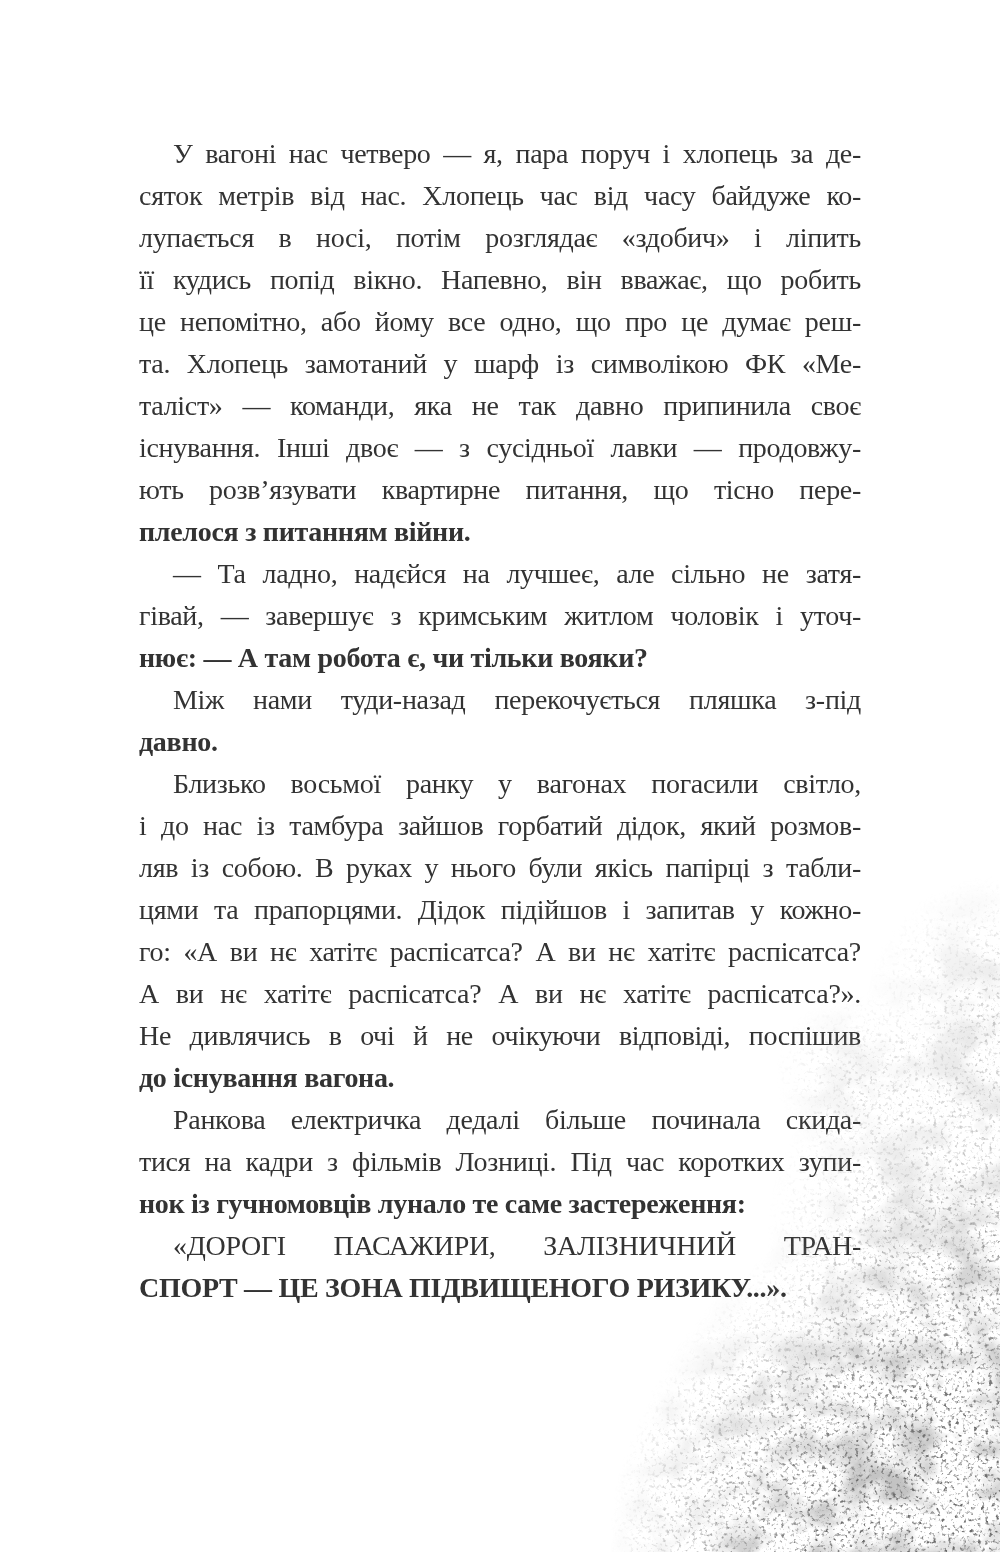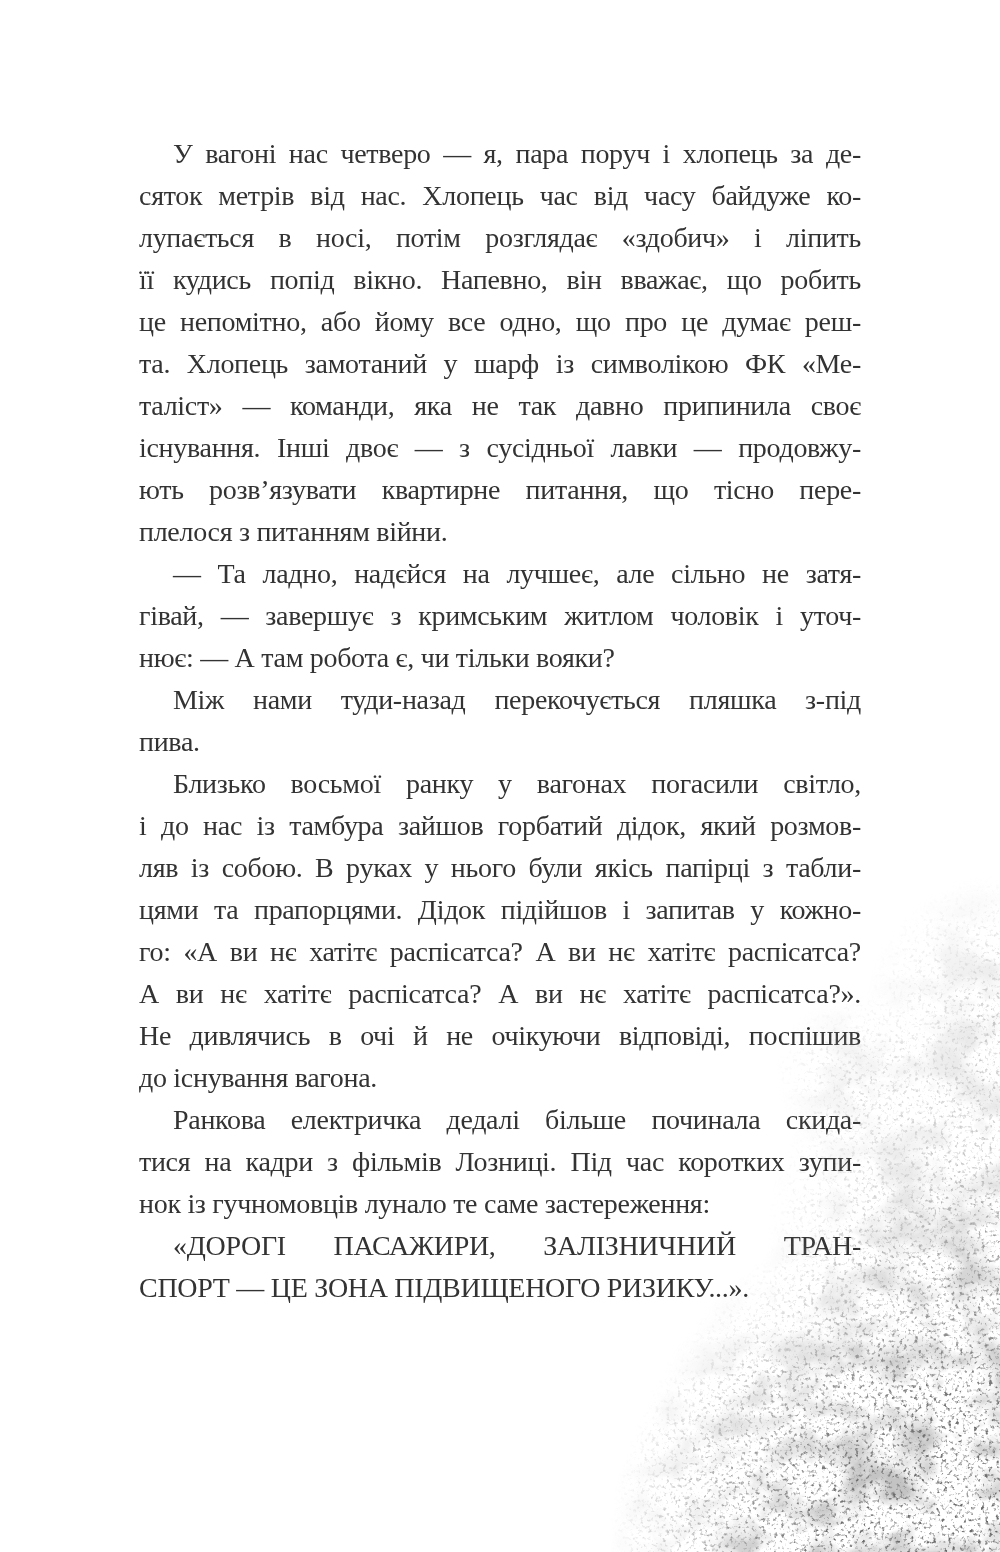--- a/index.html
+++ b/index.html
@@ -28,20 +28,21 @@
   .ln {
     height: 42px;
     text-align: justify;
     text-align-last: justify;
     white-space: normal;
     overflow: visible;
   }
   .ln.end {
     text-align: left;
     text-align-last: left;
+    font-weight: bold;
   }
   .ln.ind {
     text-indent: 34px;
   }
   .texture {
     position: absolute;
     right: 0;
     top: 0;
     width: 400px;
     height: 1552px;
@@ -64,21 +65,21 @@
     <div class="ln">таліст» — команди, яка не так давно припинила своє</div>
     <div class="ln">існування. Інші двоє — з сусідньої лавки — продовжу-</div>
     <div class="ln">ють розв’язувати квартирне питання, що тісно пере-</div>
     <div class="ln end">плелося з питанням війни.</div>
 
     <div class="ln ind">— Та ладно, надєйся на лучшеє, але сільно не затя-</div>
     <div class="ln">гівай, — завершує з кримським житлом чоловік і уточ-</div>
     <div class="ln end">нює: — А там робота є, чи тільки вояки?</div>
 
     <div class="ln ind">Між нами туди-назад перекочується пляшка з-під</div>
-    <div class="ln end">пива.</div>
+    <div class="ln end">давно.</div>
 
     <div class="ln ind">Близько восьмої ранку у вагонах погасили світло,</div>
     <div class="ln">і до нас із тамбура зайшов горбатий дідок, який розмов-</div>
     <div class="ln">ляв із собою. В руках у нього були якісь папірці з табли-</div>
     <div class="ln">цями та прапорцями. Дідок підійшов і запитав у кожно-</div>
     <div class="ln">го: «А ви нє хатітє распісатса? А ви нє хатітє распісатса?</div>
     <div class="ln">А ви нє хатітє распісатса? А ви нє хатітє распісатса?».</div>
     <div class="ln">Не дивлячись в очі й не очікуючи відповіді, поспішив</div>
     <div class="ln end">до існування вагона.</div>
 

